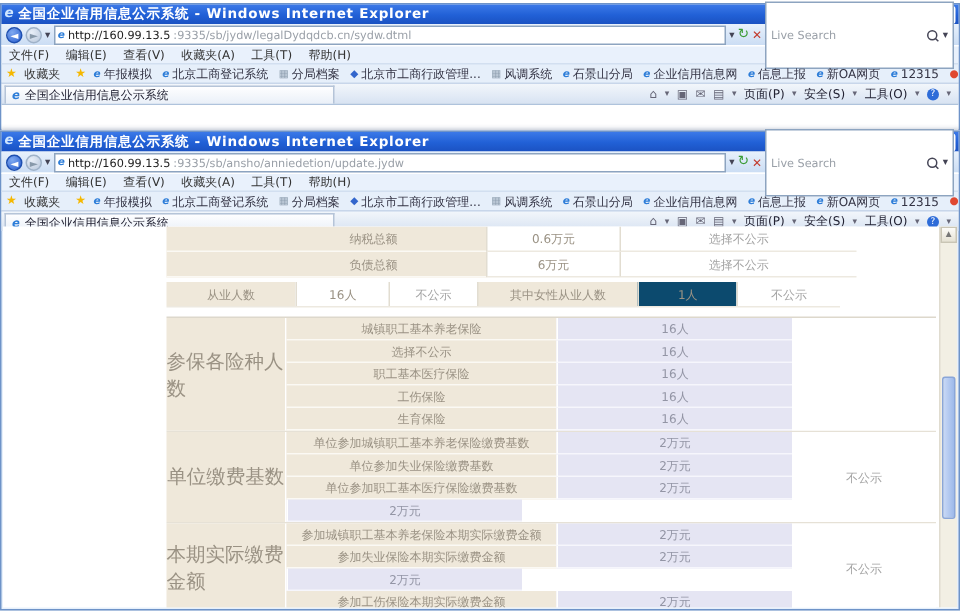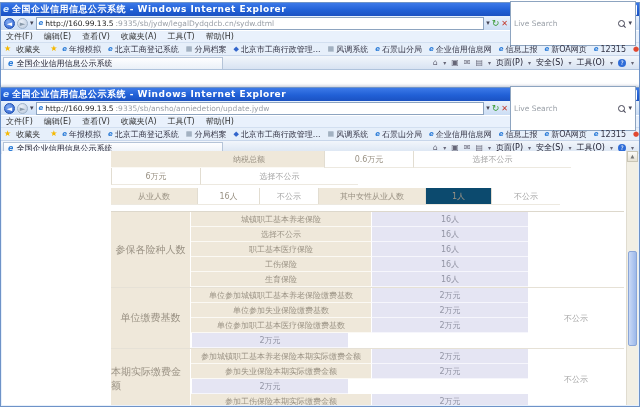--- a/index.html
+++ b/index.html
@@ -83,21 +83,21 @@
   .staff-table{position:absolute;top:37px;left:109px;display:flex;height:16px;border-bottom:1px solid #EDE9E0;}
   .st1{width:86px;}
   .st2{width:62px;background:#fff;border-left:1px solid #E2DDD1;}
   .st3{width:59px;background:#fff;border-left:1px solid #E2DDD1;color:#A3A3A3;}
   .st4{width:107px;border-left:1px solid #E2DDD1;}
   .st5{width:66px;background:#0c4a6e;border-left:1px solid #E2DDD1;}
   .st6{width:69px;background:#fff;border-left:1px solid #E2DDD1;color:#A3A3A3;}
   
   .ins-table{position:absolute;top:60px;left:109px;width:513px;border-top:1px solid #DDD8CC;}
   .ins-group{display:flex;border-bottom:1px solid #E6E1D6;}
-  .g-label{width:80px;border-right:1px solid #fff;font-size:10px;}
+  .g-label{width:80px;border-right:1px solid #fff;font-size:13px;}
   .g-rows{width:337px;display:flex;flex-direction:column;}
   .ins-row{display:flex;height:15px;}
   .ins-label{width:180px;border-bottom:1px solid #FBF9F4;font-size:8px;}
   .ins-value{width:157px;border-bottom:1px solid #F6F6FC;border-left:1px solid #fff;color:#9395A5;}
   .g-status{flex:1;display:flex;align-items:center;justify-content:center;font-size:8px;color:#A3A3A3;background:#fff;}
 </style>
 </head>
 <body>
 
 <div class="win" id="win1">
@@ -324,20 +324,21 @@
 
   <div class="content">
 
     <div class="fin-table">
         <div class="fin-row">
           <span class="cell beige fin-label">纳税总额</span>
           <span class="cell fin-value">0.6万元</span>
           <span class="cell fin-status">选择不公示</span>
         </div>
         <div class="fin-row">
+          <span class="cell beige fin-label">负债总额</span>
           <span class="cell fin-value">6万元</span>
           <span class="cell fin-status">选择不公示</span>
         </div>
       </div>
 
     <div class="staff-table">
       <span class="cell beige st1">从业人数</span>
       <span class="cell st2">16人</span>
       <span class="cell st3">不公示</span>
       <span class="cell beige st4">其中女性从业人数</span>

